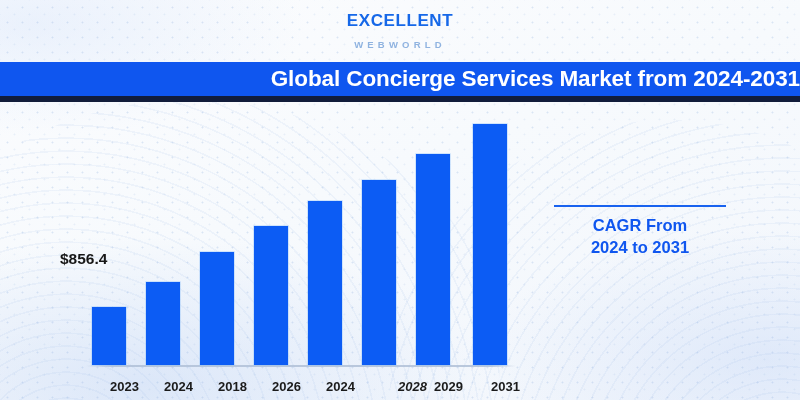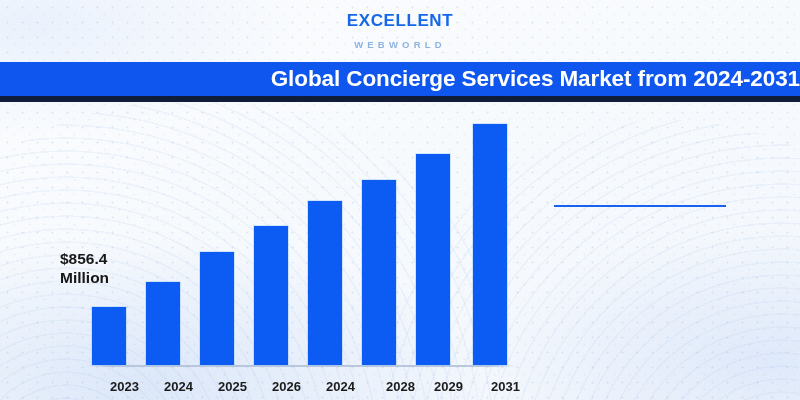--- a/index.html
+++ b/index.html
@@ -227,31 +227,34 @@
       <div class="bar" style="left:146px; height:83px;"></div>
       <div class="bar" style="left:200px; height:113px;"></div>
       <div class="bar" style="left:254px; height:139px;"></div>
       <div class="bar" style="left:308px; height:164px;"></div>
       <div class="bar" style="left:362px; height:185px;"></div>
       <div class="bar" style="left:416px; height:211px;"></div>
       <div class="bar" style="left:473px; height:241px;"></div>
 
       <div class="bar-label" style="left:79px;">2023</div>
       <div class="bar-label" style="left:133px;">2024</div>
-      <div class="bar-label" style="left:187px;">2025</div>
+      <div class="bar-label" style="left:187px;">2018</div>
       <div class="bar-label" style="left:241px;">2026</div>
       <div class="bar-label" style="left:295px;">2024</div>
-      <div class="bar-label" style="left:355px;">2028</div>
+      <div class="bar-label" style="left:367px;font-style:italic;">2028</div>
       <div class="bar-label" style="left:403px;">2029</div>
       <div class="bar-label" style="left:460px;">2031</div>
 
       <div id="value-annotation">
         <div>$856.4</div>
-        <div>Million</div>
       </div>
     </div>
   </div>
 
   <div id="cagr-block">
     <div id="cagr-divider"></div>
+    <div id="cagr-caption">
+      <div>CAGR From</div>
+      <div>2024 to 2031</div>
+    </div>
   </div>
 
 </div>
 
 </body></html>

